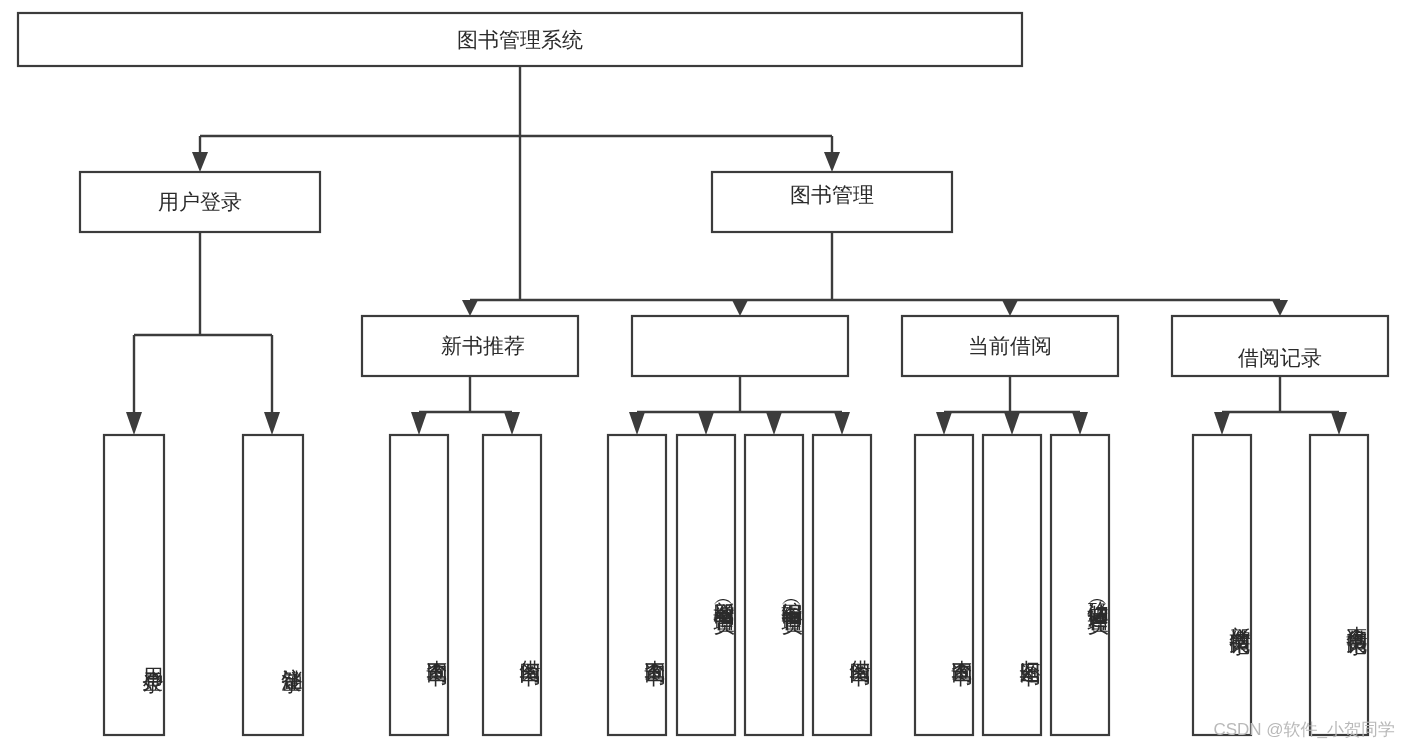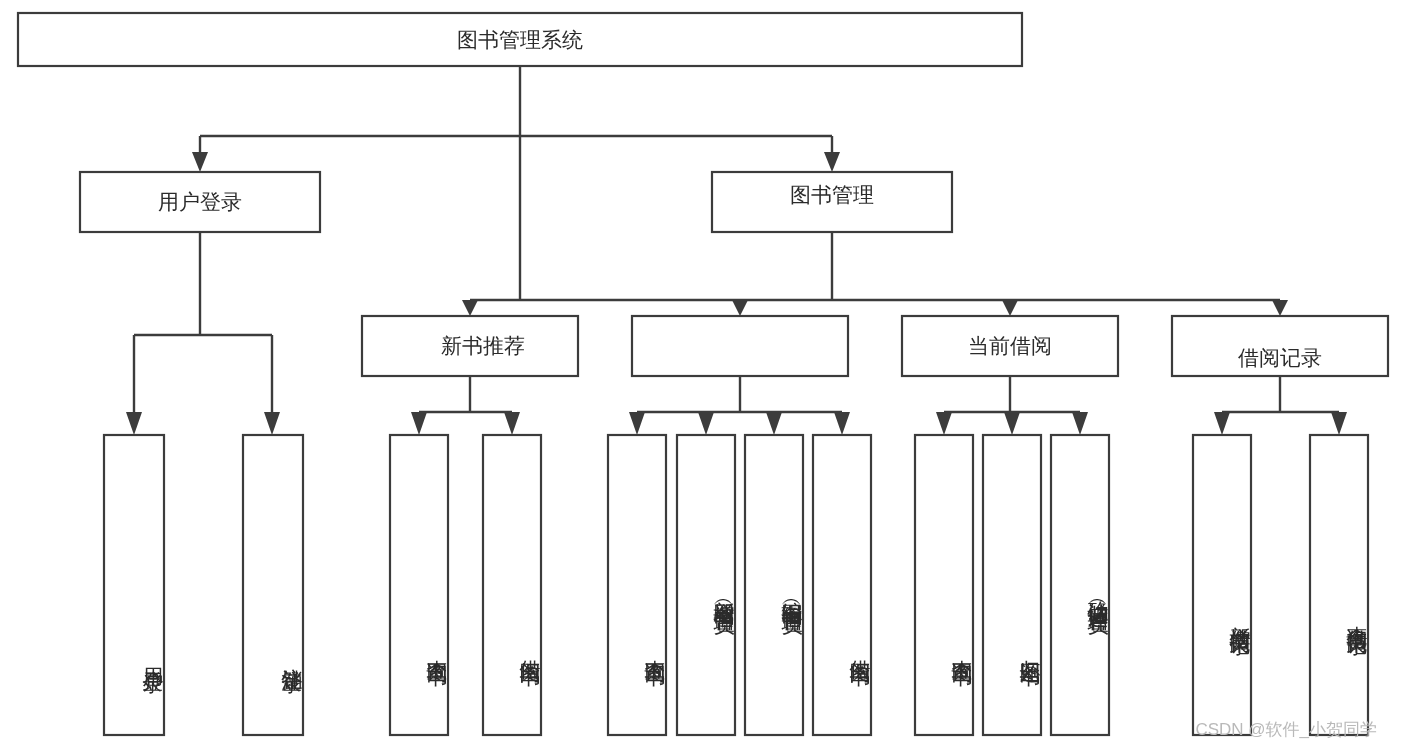--- a/index.html
+++ b/index.html
@@ -62,21 +62,21 @@
     justify-content: center;
     font-family: "Liberation Sans", "DejaVu Sans", sans-serif;
     font-size: 21px;
     color: #2b2b2b;
     white-space: nowrap;
     pointer-events: none;
     text-align: center;
   }
   .watermark {
     position: absolute;
-    right: 28px;
+    right: 10px;
     bottom: 6px;
     font-family: "Liberation Sans", "DejaVu Sans", sans-serif;
     font-size: 17px;
     color: #b9b9b9;
     white-space: nowrap;
     pointer-events: none;
   }
 </style>
 </head>
 <body>

